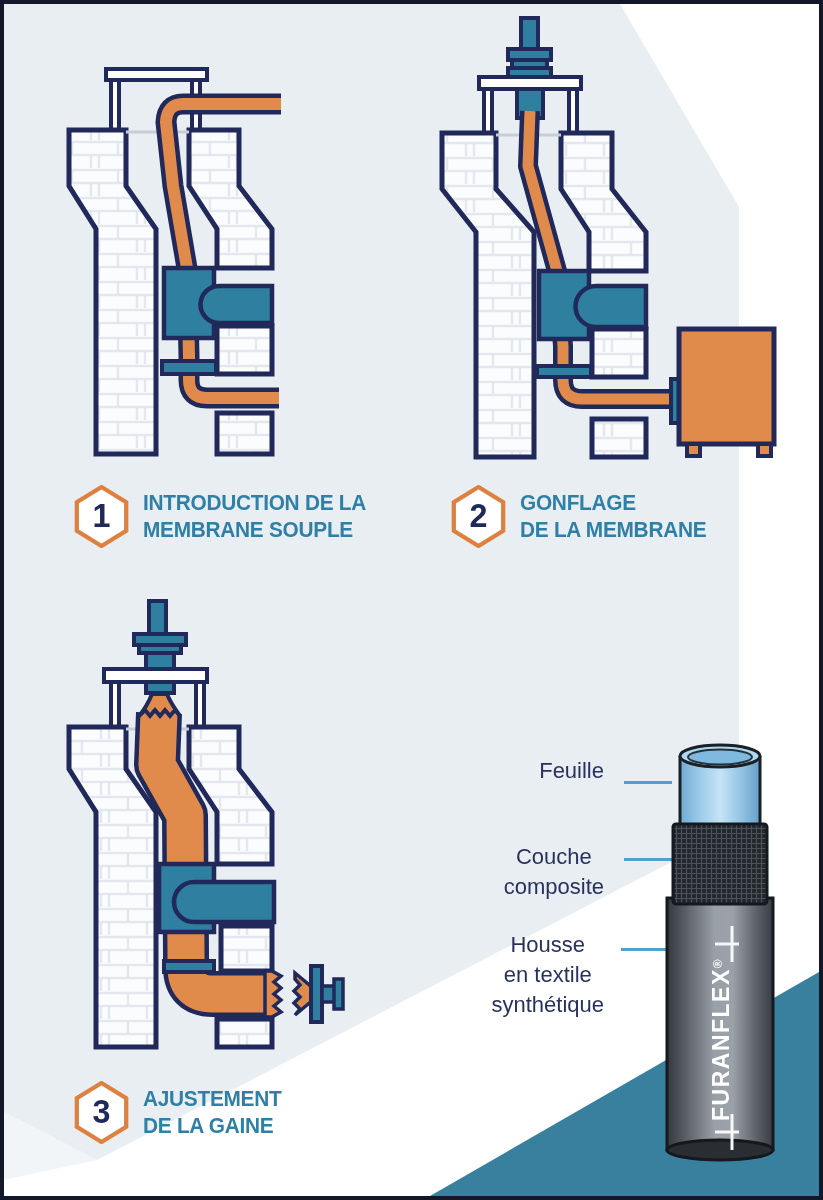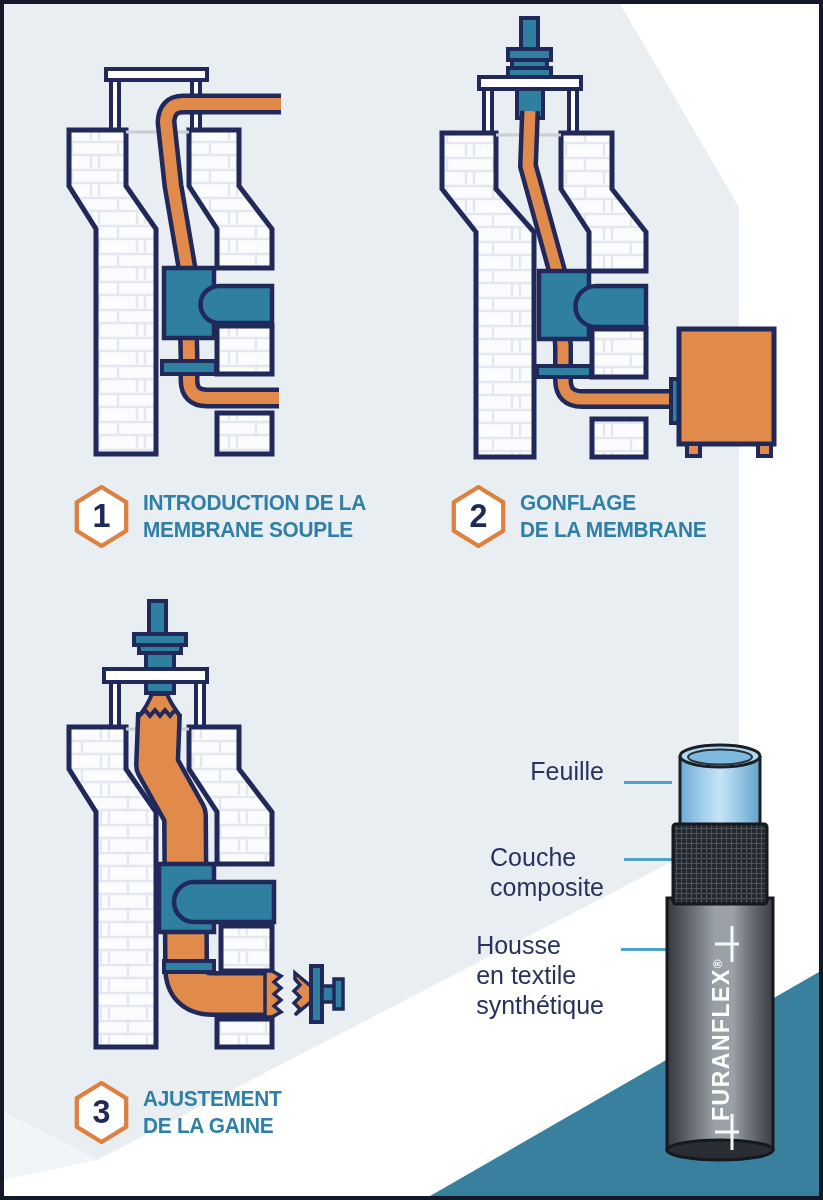--- a/index.html
+++ b/index.html
@@ -12,22 +12,22 @@
   svg{display:block;}
   .caption{position:absolute;display:flex;gap:13px;align-items:flex-start;}
   .hex{width:57px;height:63px;flex:none;}
   .hex-num{font-family:"Liberation Sans",sans-serif;font-weight:bold;font-size:34px;fill:#202A58;}
   .caption-text{
     color:#2F7FA6;font-weight:bold;font-size:21.5px;line-height:27px;
     letter-spacing:-0.3px;transform:scaleX(.97);transform-origin:left top;
     padding-top:5px;white-space:nowrap;
   }
   .layer-label{
-    position:absolute;right:215px;text-align:left;color:#28325E;
-    font-size:25px;line-height:30px;white-space:nowrap;
+    position:absolute;right:215px;text-align:center;color:#28325E;
+    font-size:22px;line-height:30px;white-space:nowrap;
   }
   .leader{position:absolute;height:3px;background:#4FA3CB;}
   .wall{stroke:#20295A;stroke-width:5;stroke-linejoin:miter;}
   .teal{fill:#2E7FA0;stroke:#20295A;}
   .orangebox{fill:#E08A4C;stroke:#20295A;}
   .white-struct{fill:#ffffff;stroke:#20295A;stroke-width:4;}
 </style>
 </head>
 <body>
 

